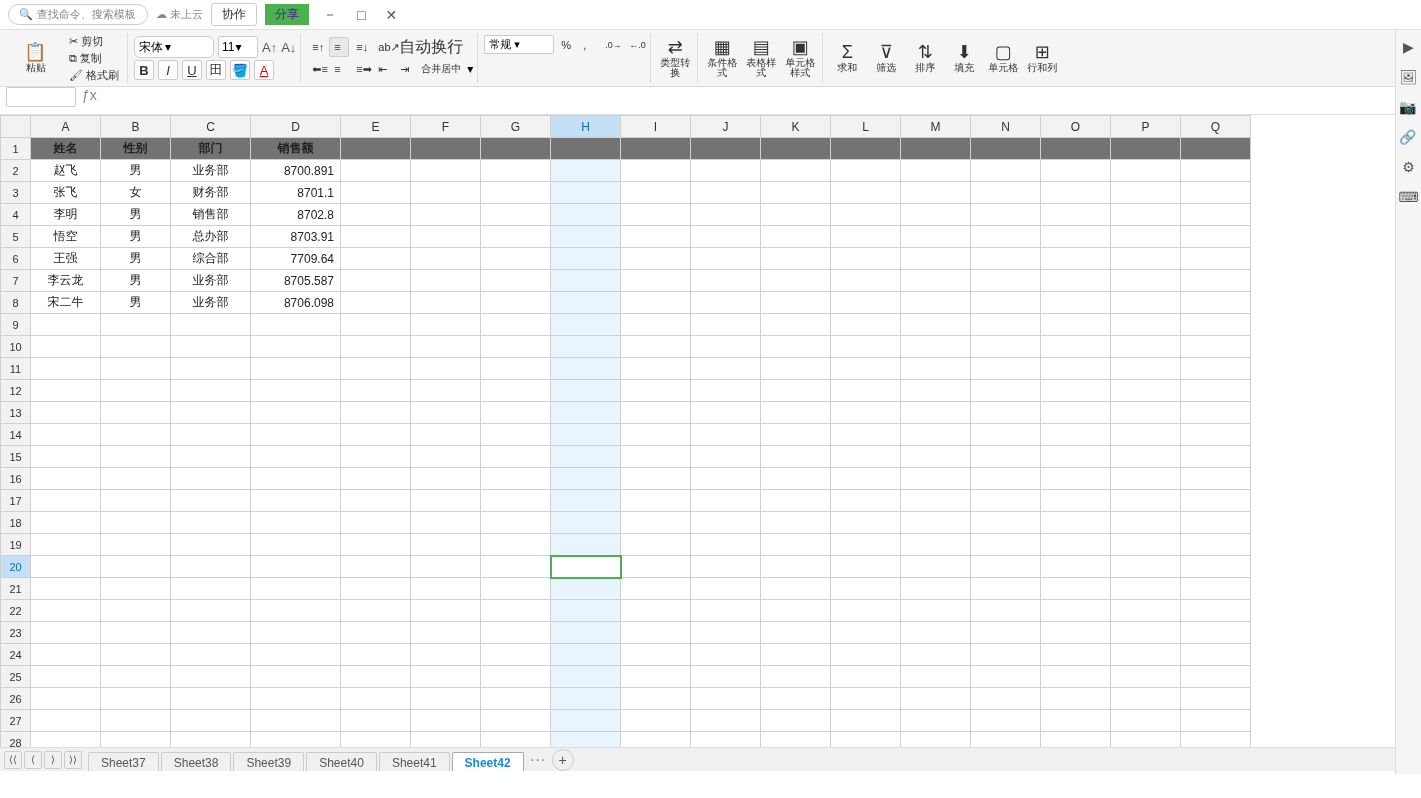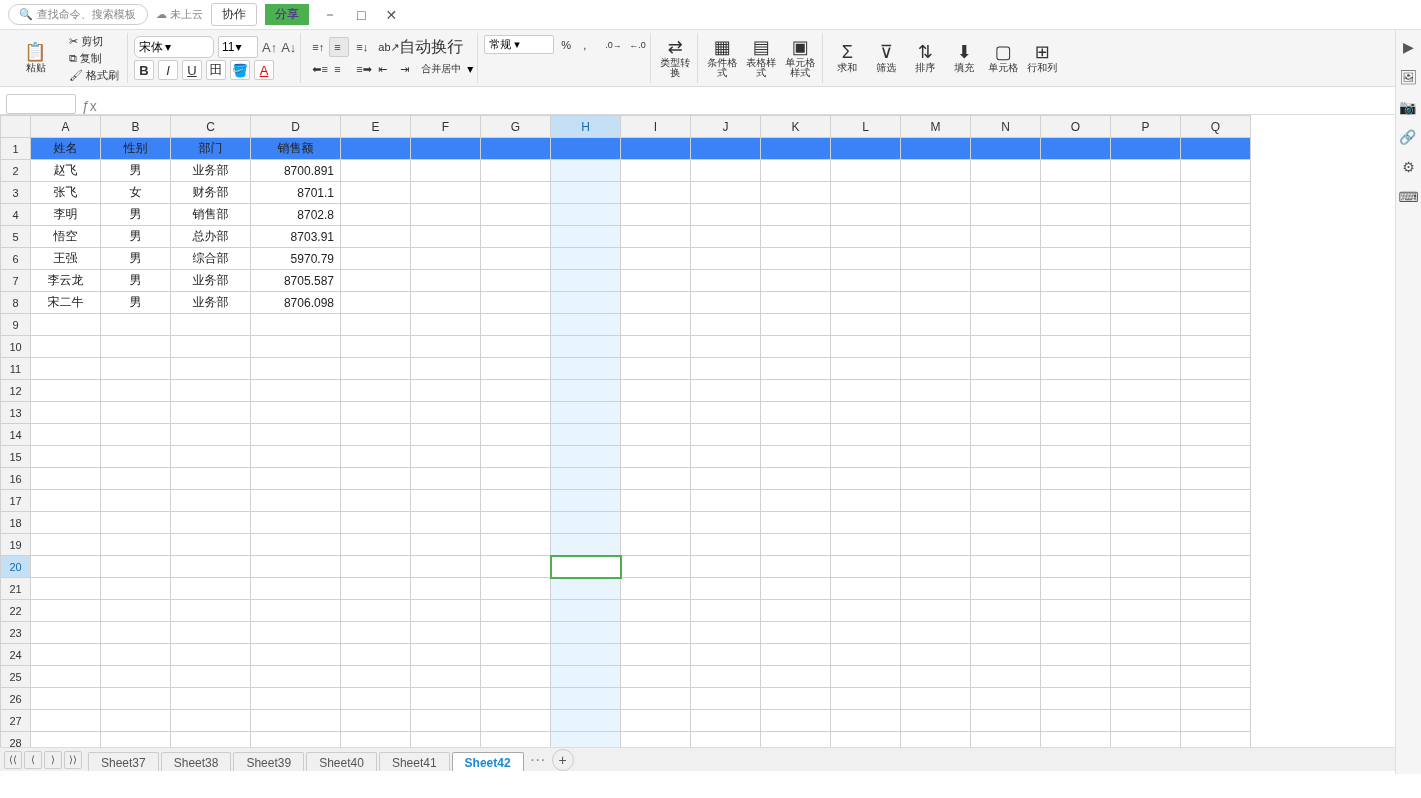--- a/index.html
+++ b/index.html
@@ -89,21 +89,21 @@
       border: none;
       background: transparent;
       border-radius: 2px;
       white-space: nowrap;
       height: 16px;
     }
 
     
     #formulabar {
       display: flex;
-      align-items: flex-end;
+      align-items: flex-start;
       height: 28px;
       background: #fff;
       border-bottom: 1px solid #ddd;
       padding: 0 6px;
       gap: 6px;
     }
     #cell-ref {
       width: 70px;
       border: 1px solid #ccc;
       border-radius: 2px;
@@ -169,22 +169,22 @@
     td.data-cell {
       border: 1px solid #d0d0d0;
       padding: 0 4px;
       height: 22px;
       vertical-align: middle;
       color: #222;
       white-space: nowrap;
       overflow: hidden;
     }
     td.data-cell.header-cell {
-      background: #3b82f6;
-      font-weight: normal;
+      background: #737373;
+      font-weight: bold;
       text-align: center;
     }
     td.data-cell.value-cell {
       text-align: center;
     }
     td.data-cell.num-cell {
       text-align: right;
       padding-right: 6px;
     }
     td.data-cell.selected-cell {
@@ -642,21 +642,21 @@
             <td class="data-cell"></td>
             <td class="data-cell"></td>
             <td class="data-cell"></td>
             <td class="data-cell"></td>
           </tr>
           <tr>
             <td class="row-num">6</td>
             <td class="data-cell value-cell">王强</td>
             <td class="data-cell value-cell">男</td>
             <td class="data-cell value-cell">综合部</td>
-            <td class="data-cell num-cell">5970.79</td>
+            <td class="data-cell num-cell">7709.64</td>
             <td class="data-cell"></td>
             <td class="data-cell"></td>
             <td class="data-cell"></td>
             <td class="data-cell col-h-selected"></td>
             <td class="data-cell"></td>
             <td class="data-cell"></td>
             <td class="data-cell"></td>
             <td class="data-cell"></td>
             <td class="data-cell"></td>
             <td class="data-cell"></td>

